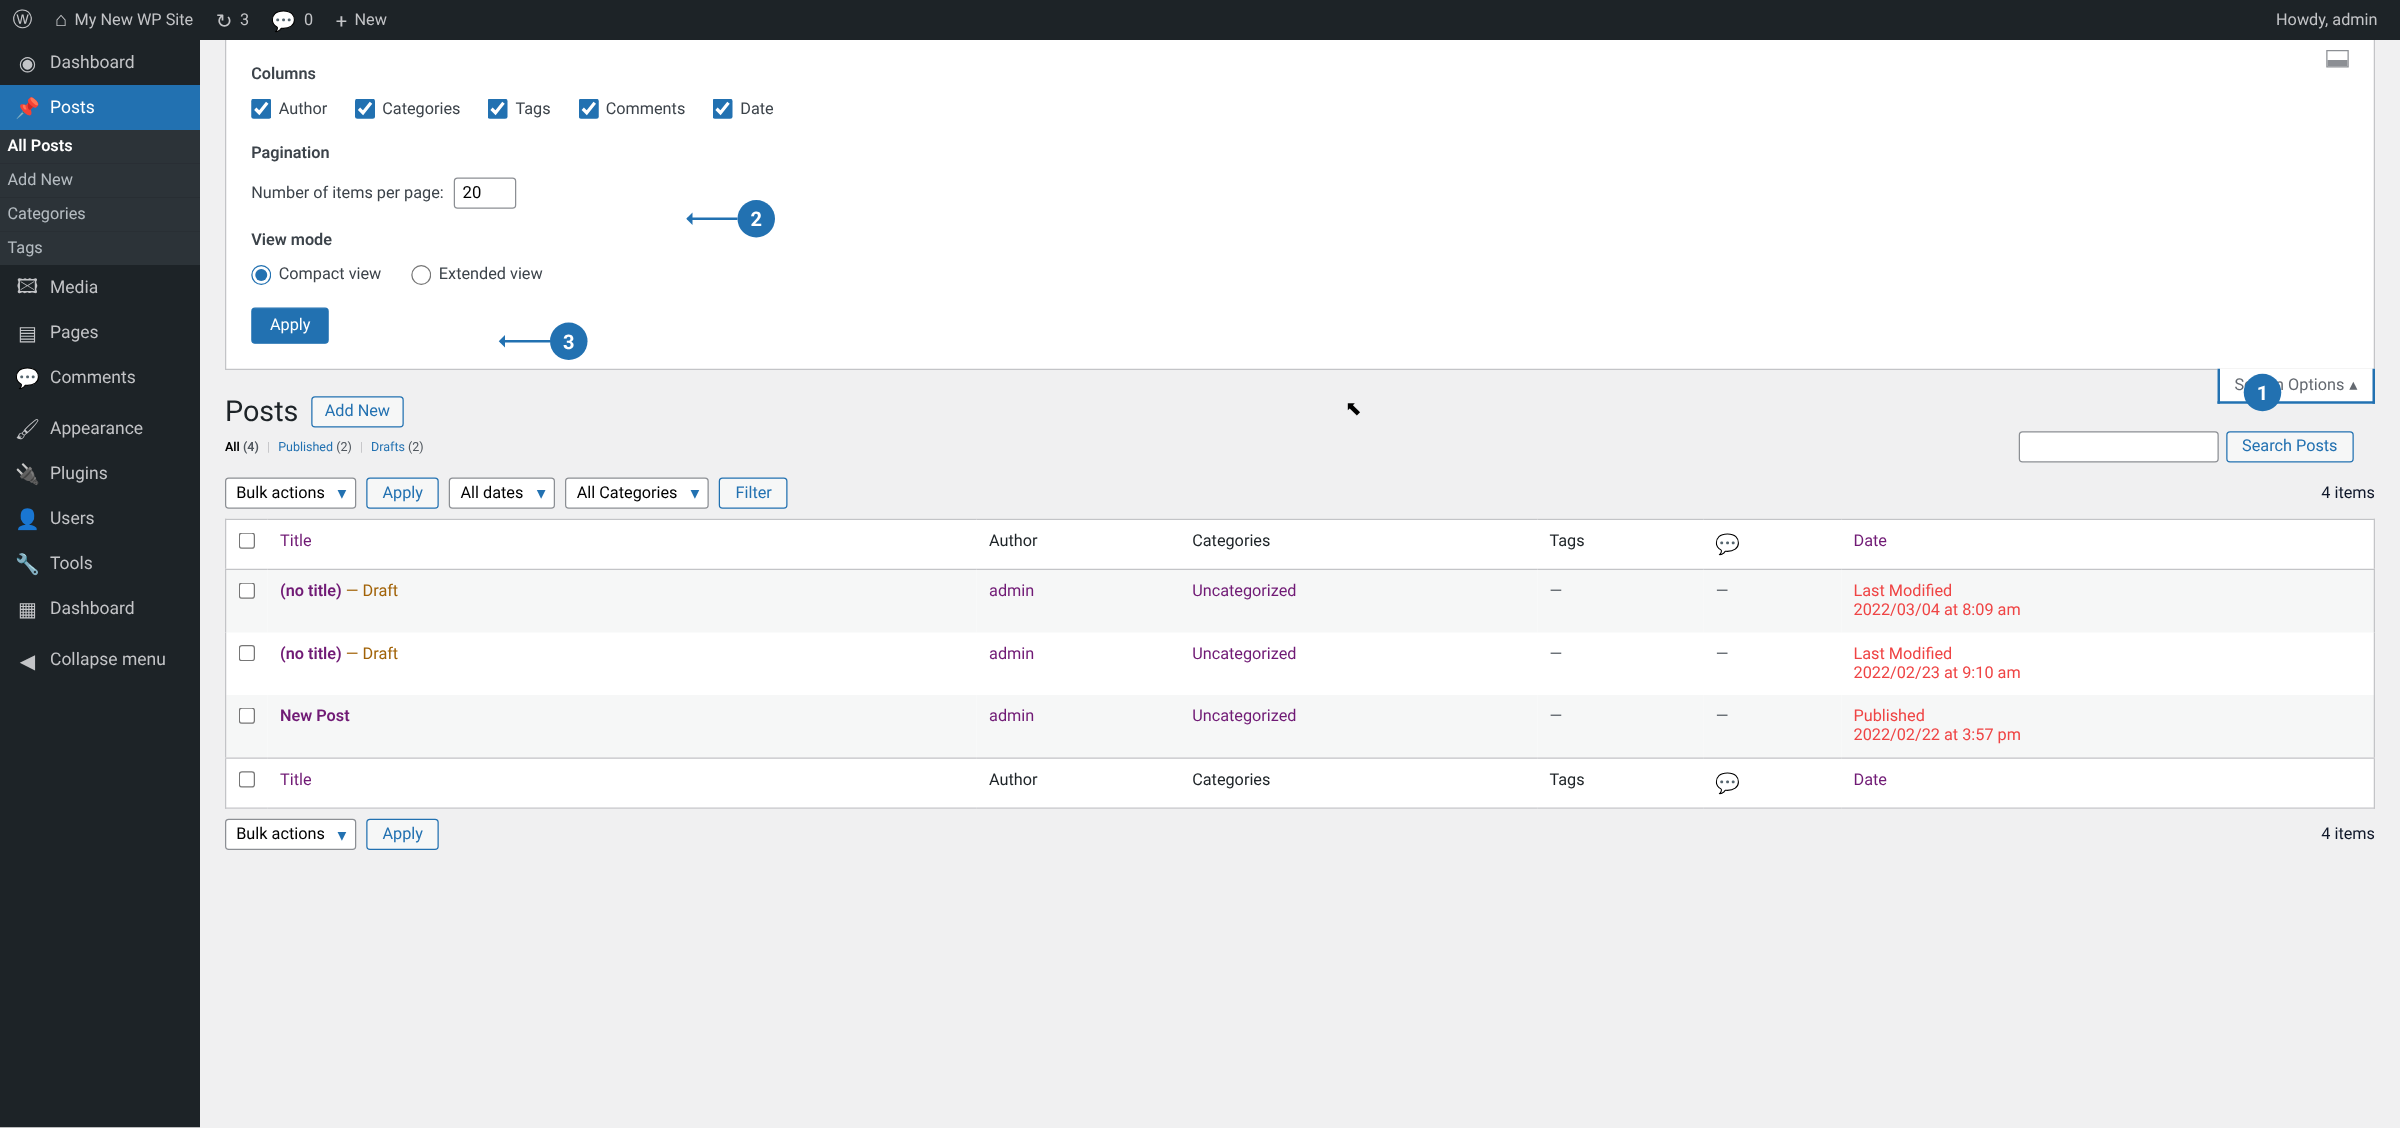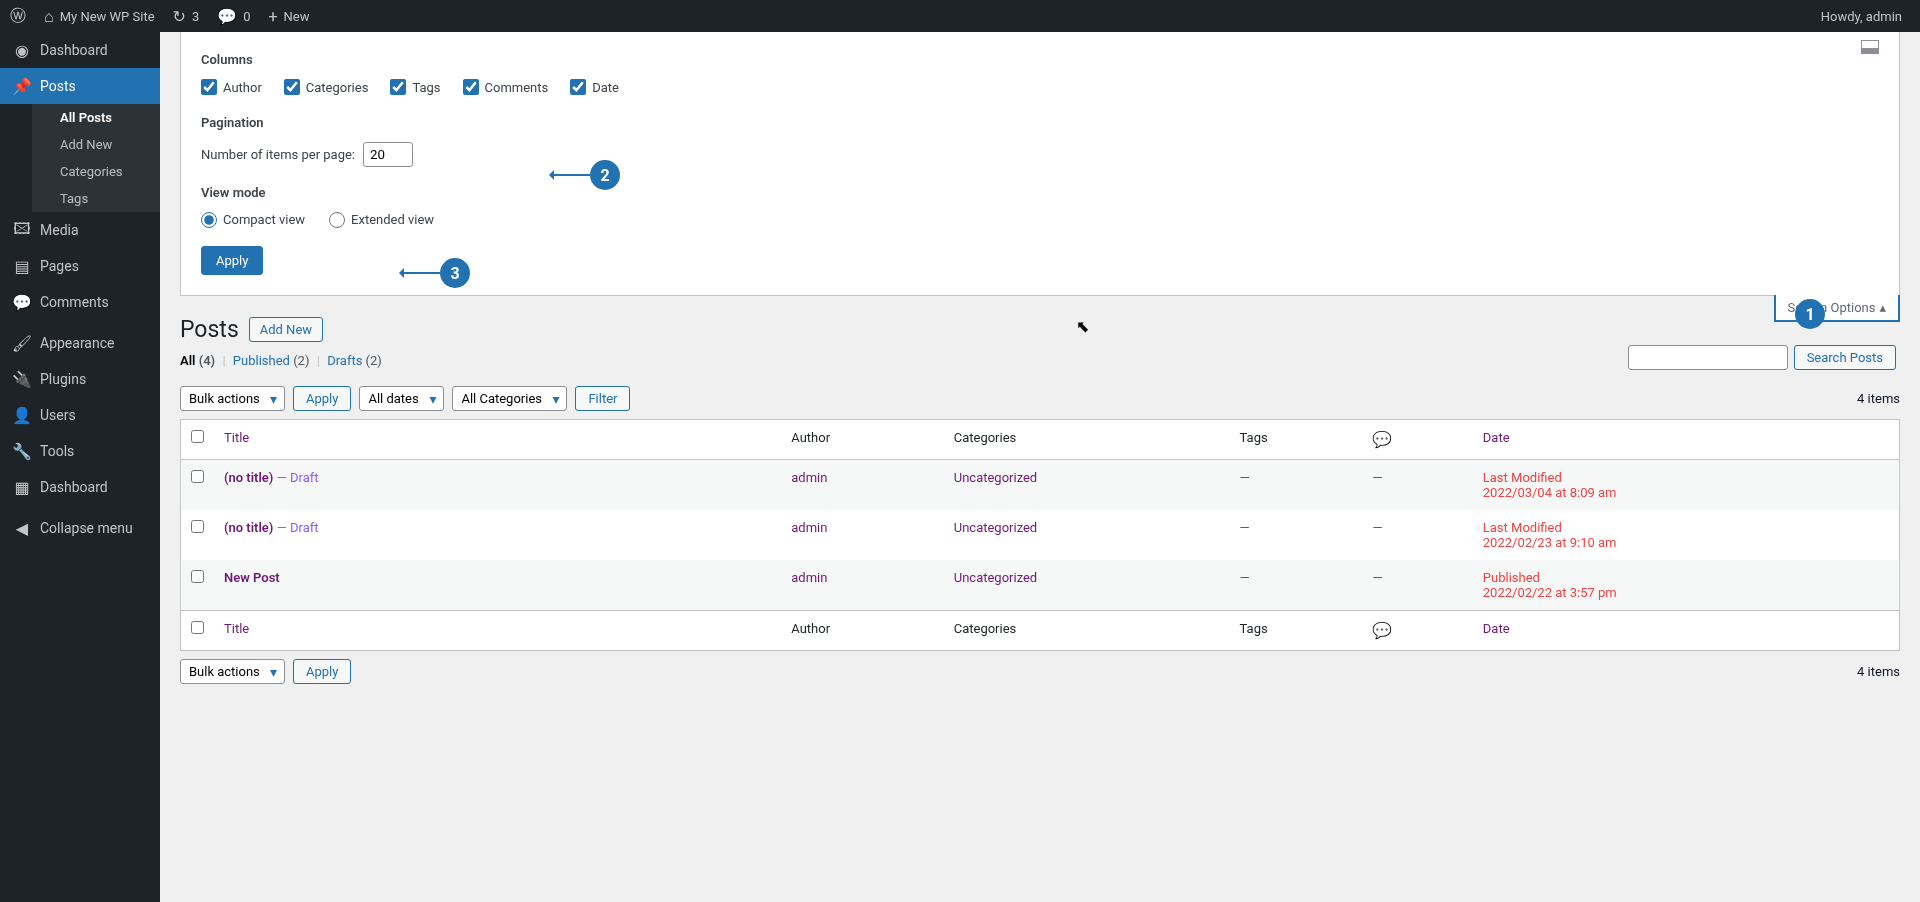--- a/index.html
+++ b/index.html
@@ -11,21 +11,21 @@
 .admin-bar-item { display: flex; align-items: center; gap: 6px; color: #c3c4c7; cursor: pointer; }
 .admin-bar-icon { font-size: 16px; }
 .admin-bar-right { padding-right: 8px; }
 
 
 .container { display: flex; }
 .sidebar { width: 160px; background: #1d2327; min-height: calc(100vh - 32px); color: #c3c4c7; }
 .sidebar-item { display: flex; align-items: center; gap: 8px; padding: 8px 12px; cursor: pointer; font-size: 14px; }
 .sidebar-item.current { background: #2271b1; color: #fff; position: relative; }
 .sidebar-item.current::after { content: ''; position: absolute; right: -8px; top: 50%; transform: translateY(-50%); border: 8px solid transparent; border-right-color: #f0f0f1; }
-.sidebar-subitem { padding: 6px 12px 6px 28px; font-size: 13px; color: rgba(240,246,252,.7); cursor: pointer; background: #2c3338; margin-left: 32px; }
+.sidebar-subitem { padding: 6px 12px 6px 6px; font-size: 13px; color: rgba(240,246,252,.7); cursor: pointer; background: #2c3338; }
 .sidebar-subitem.active { color: #fff; font-weight: 600; }
 .sidebar-sep { height: 5px; }
 .sidebar-icon { width: 20px; height: 20px; display: inline-flex; align-items: center; justify-content: center; font-size: 16px; }
 
 
 .main { flex: 1; padding: 0; position: relative; }
 .screen-options-panel { background: #fff; border: 1px solid #c3c4c7; border-top: none; margin: 0 20px 0 20px; padding: 20px; position: relative; }
 .panel-section-title { font-weight: 600; font-size: 13px; margin-bottom: 12px; }
 .columns-row { display: flex; gap: 22px; margin-bottom: 20px; }
 .checkbox-label { display: flex; align-items: center; gap: 6px; cursor: pointer; }
@@ -41,50 +41,50 @@
 
 .screen-meta-links { position: relative; margin: 0 20px; }
 .screen-options-tab { position: absolute; right: 0; top: -1px; background: #fff; border: 2px solid #2271b1; border-top: none; padding: 5px 12px; font-size: 13px; color: #646970; cursor: pointer; display: flex; align-items: center; gap: 4px; z-index: 5; }
 
 
 .page-header { padding: 20px 20px 10px 20px; display: flex; align-items: center; gap: 10px; }
 .page-title { font-size: 23px; font-weight: 400; color: #1d2327; }
 .add-new-link { border: 1px solid #2271b1; color: #2271b1; padding: 4px 10px; border-radius: 3px; font-size: 13px; cursor: pointer; background: #f6f7f7; }
 
 
-.subsubsub { padding: 0 20px 10px 20px; font-size: 13px; }
+.subsubsub { padding: 0 20px 10px 20px; font-size: 10px; }
 .subsubsub a { color: #2271b1; text-decoration: none; }
 .subsubsub .current-filter { color: #000; font-weight: 600; }
 .subsubsub .count { color: #50575e; }
 .subsubsub .sep { color: #c3c4c7; margin: 0 4px; }
 
 
 .tablenav { padding: 8px 20px; display: flex; align-items: center; justify-content: space-between; }
 .tablenav-left { display: flex; gap: 8px; align-items: center; }
 .select-ctrl { border: 1px solid #8c8f94; border-radius: 3px; padding: 4px 24px 4px 8px; background: #fff; font-size: 13px; appearance: none; position: relative; }
 .select-wrap { position: relative; display: inline-block; }
 .select-wrap::after { content: '▾'; position: absolute; right: 8px; top: 50%; transform: translateY(-50%); pointer-events: none; color: #2271b1; font-size: 14px; }
 .btn-secondary { border: 1px solid #2271b1; color: #2271b1; background: #f6f7f7; padding: 4px 12px; border-radius: 3px; cursor: pointer; font-size: 13px; }
 .items-count { color: #0f172a; }
 
 
-.search-box { position: absolute; right: 24px; top: 313px; display: flex; gap: 6px; }
+.search-box { position: absolute; right: 37px; top: 313px; display: flex; gap: 6px; }
 .search-input { border: 1px solid #8c8f94; border-radius: 3px; padding: 4px; width: 160px; }
 
 
 .posts-table { margin: 0 20px; border: 1px solid #c3c4c7; background: #fff; width: calc(100% - 40px); border-collapse: collapse; }
 .posts-table th, .posts-table td { padding: 10px; text-align: left; font-size: 13px; vertical-align: top; }
 .posts-table thead th { font-weight: 400; color: #2271b1; border-bottom: 1px solid #c3c4c7; }
 .posts-table thead th.manage { color: #1d2327; }
 .posts-table tfoot th { font-weight: 400; color: #2271b1; border-top: 1px solid #c3c4c7; }
 .posts-table tfoot th.manage { color: #1d2327; }
 .posts-table tbody tr:nth-child(odd) { background: #f6f7f7; }
 .posts-table a { color: #701a75; text-decoration: none; }
 .row-title { font-weight: 600; }
-.draft-suffix { color: #8b5cf6; font-weight: 400; }
+.draft-suffix { color: #a16207; font-weight: 400; }
 .date-cell { color: #ef4444; }
 .dash { color: #50575e; }
 .comment-bubble { display: inline-block; background: #2c3338; color: #fff; padding: 2px 7px; border-radius: 3px; font-size: 11px; position: relative; }
 .comment-bubble::after { content: ''; position: absolute; bottom: -4px; left: 5px; border: 4px solid transparent; border-top-color: #2c3338; border-bottom: none; }
 .comment-icon { color: #1d2327; font-size: 16px; }
 .check-col { width: 30px; }
 .title-col { width: 33%; }
 
 
 .annotation { position: absolute; z-index: 100; display: flex; align-items: center; }

